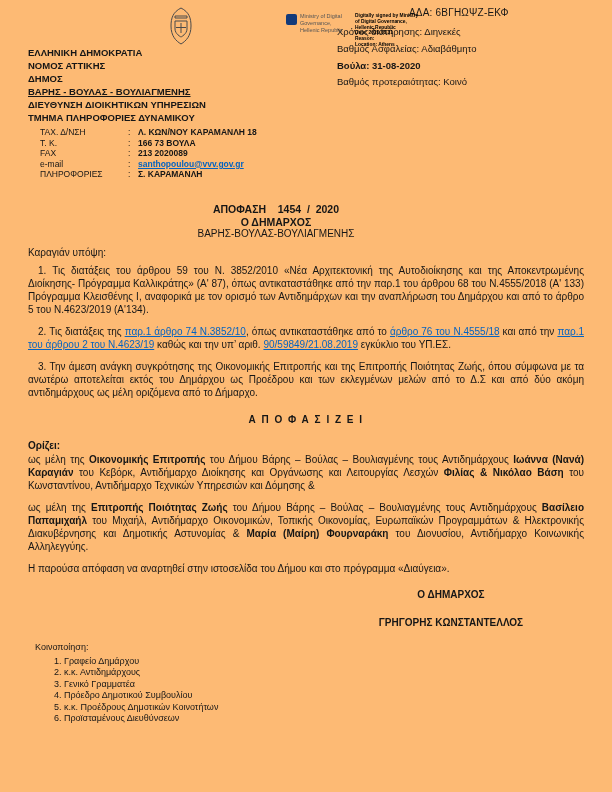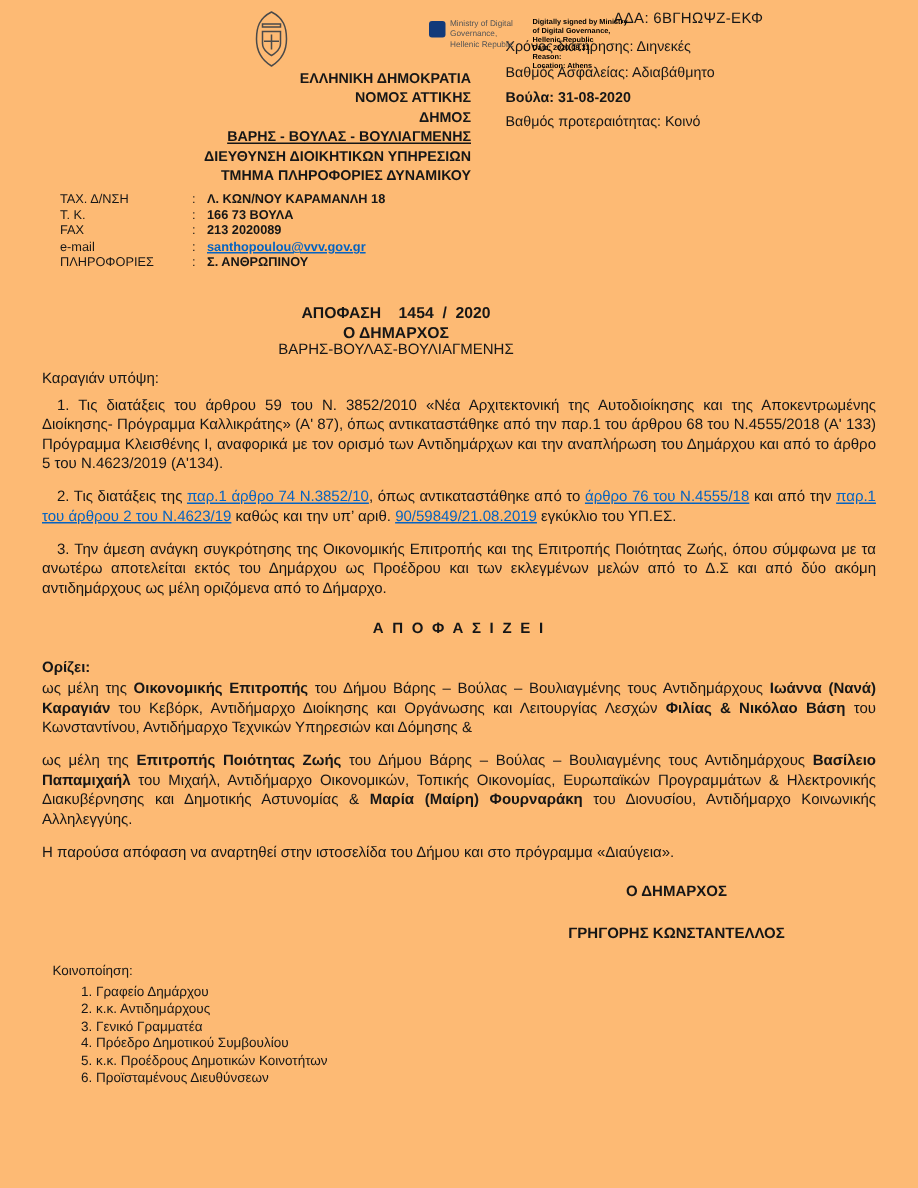--- a/index.html
+++ b/index.html
@@ -4,41 +4,41 @@
 <style>
   * { box-sizing: border-box; }
   html, body { margin: 0; padding: 0; }
   body { background: #ffffff; }
   .page {
     position: relative; width: 612px; height: 792px; background: #fdba74;
     font-family: "Liberation Sans", sans-serif; color: #161616; overflow: hidden;
   }
   .ada { position: absolute; top: 7px; left: 409px; font-size: 10px; letter-spacing: .2px; }
 
-  .letterhead { position: absolute; top: 46px; left: 28px; width: 286px; text-align: right;
+  .letterhead { position: absolute; top: 46px; left: 28px; width: 286px; text-align: left;
     font-weight: bold; font-size: 9.5px; line-height: 13px; }
   .letterhead .u { text-decoration: underline; }
   .emblem { position: absolute; top: 6px; left: 162px; }
 
   .contact { position: absolute; top: 127px; left: 40px; font-size: 8.5px; line-height: 10.6px; }
   .crow { white-space: nowrap; }
   .clabel { display: inline-block; width: 88px; }
   .ccolon { display: inline-block; width: 10px; }
   .cvalue { font-weight: bold; }
   .cvalue.link { color: #0563C1; text-decoration: underline; cursor: pointer; }
 
   .stamp { position: absolute; top: 13px; left: 286px; width: 182px; display: flex; gap: 3px; z-index: 2; }
   .stamp-logoicon { width: 11px; height: 11px; background: #123a7a; border-radius: 2px; flex: none; margin-top: 1px; }
   .stamp-logotext { font-size: 5.5px; line-height: 6.8px; color: #555; width: 52px; flex: none; }
   .stamp-sig { font-size: 4.9px; line-height: 5.8px; color: #000; font-weight: bold; }
 
   .meta { position: absolute; top: 24px; left: 337px; width: 252px; font-size: 9.5px; line-height: 16.8px; z-index: 1; }
   .meta .b { font-weight: bold; }
 
-  .titleblock { position: absolute; top: 203px; left: 0; width: 528px; text-align: center;
+  .titleblock { position: absolute; top: 203px; left: 12px; width: 528px; text-align: center;
     font-size: 10.5px; line-height: 12.5px; font-weight: bold; }
   .t-decision { white-space: pre; }
   .t-muni { font-weight: normal; font-size: 10px; }
 
   .bodyc { position: absolute; top: 246px; left: 28px; width: 556px; font-size: 10px; line-height: 13px; }
   .intro { margin-bottom: 5px; }
   .para { margin: 0 0 9px; text-align: justify; }
   .para.num { text-indent: 10px; }
   .decides { text-align: center; font-weight: bold; letter-spacing: 1.5px; margin: 14px 0 13px; }
   .orizei { font-weight: bold; margin: 0 0 1px; }
@@ -81,21 +81,21 @@
     <div class="crow">
       <span class="clabel">Τ. Κ.</span><span class="ccolon">:</span><span class="cvalue">166 73   ΒΟΥΛΑ</span>
     </div>
     <div class="crow">
       <span class="clabel">FAX</span><span class="ccolon">:</span><span class="cvalue">213 2020089</span>
     </div>
     <div class="crow">
       <span class="clabel">e-mail</span><span class="ccolon">:</span><span class="cvalue link">santhopoulou@vvv.gov.gr</span>
     </div>
     <div class="crow">
-      <span class="clabel">ΠΛΗΡΟΦΟΡΙΕΣ</span><span class="ccolon">:</span><span class="cvalue">Σ. ΑΝΘΡΩΠΙΝΟΥ</span>
+      <span class="clabel">ΠΛΗΡΟΦΟΡΙΕΣ</span><span class="ccolon">:</span><span class="cvalue">Σ. ΚΑΡΑΜΑΝΛΗ</span>
     </div>
   </div>
 
   <div class="stamp">
     <div class="stamp-logoicon"></div>
     <div class="stamp-logotext">
       <div>Ministry of Digital</div>
       <div>Governance,</div>
       <div>Hellenic Republic</div>
     </div>

